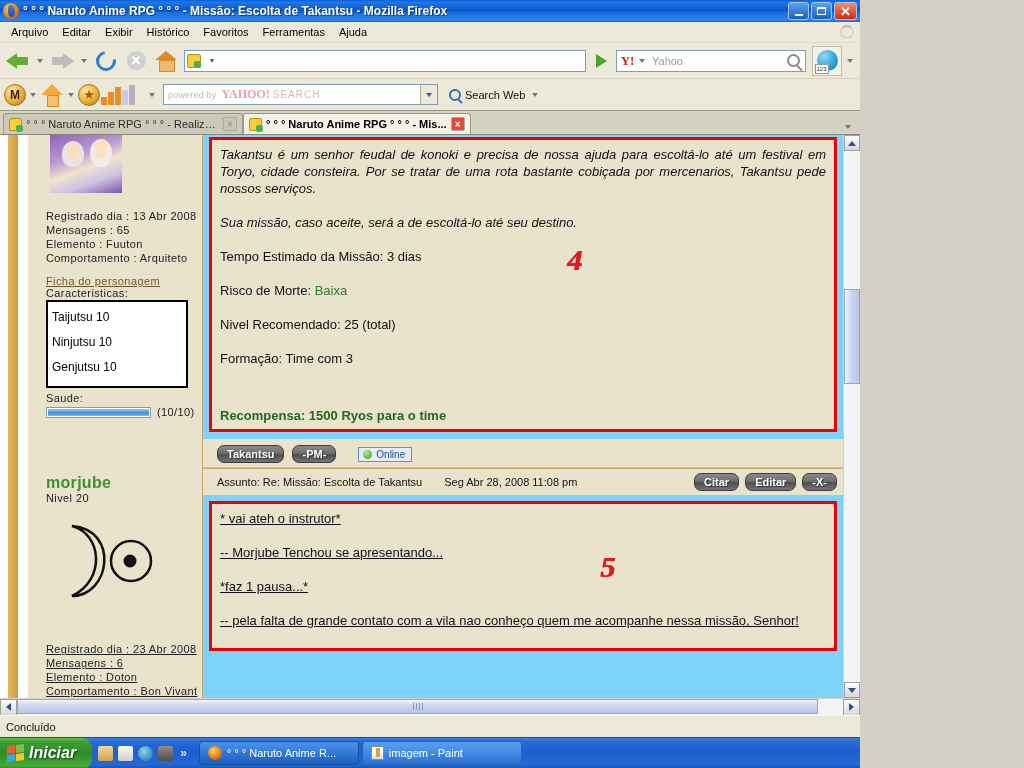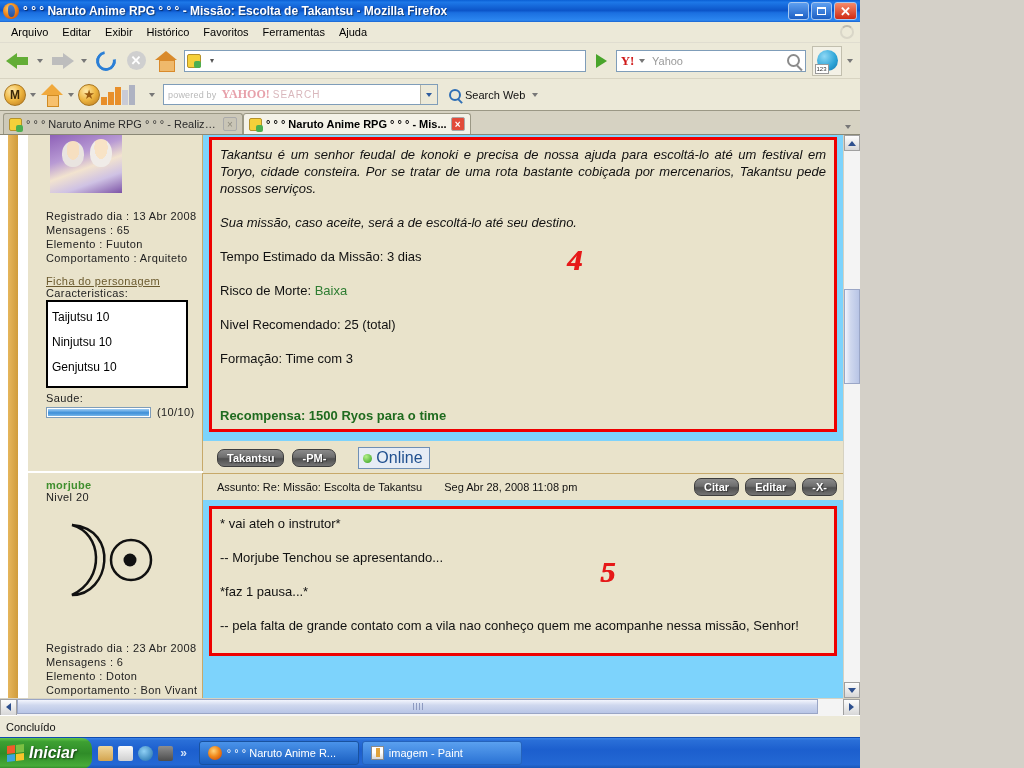--- a/index.html
+++ b/index.html
@@ -253,21 +253,21 @@
     padding: 3px 4px; font-size: 12px; line-height: 25px; color: #000; overflow: hidden;
   }
   .saude-label { margin-top: 4px; letter-spacing:.4px; }
   .hp-row { display: flex; align-items: center; gap: 6px; margin-top: 2px; }
   .hp-bar {
     width: 105px; height: 11px; border: 1px solid #7f9db9; background:#fff; padding:1px;
   }
   .hp-fill { height: 100%; width: 100%; background: linear-gradient(180deg,#9ecdf5,#3d8fd8 55%,#77b7ea); }
   .hp-text { font-size: 11px; letter-spacing:.4px; }
 
-  .username { font-weight: bold; color: #3f8f2e; font-size: 11px; letter-spacing:.3px; }
+  .username { font-weight: bold; color: #3f8f2e; font-size: 16px; letter-spacing:.3px; }
   .userlevel { font-size: 11px; letter-spacing:.4px; }
   .moon-avatar { width: 110px; height: 100px; margin: 8px 0 0 12px; position: relative; }
 
   .post-text {
     border: 3px solid #ee0000; margin: 2px 6px 0 6px; padding: 6px 8px 10px 8px;
     background: #e9e3cb; color: #111; font-size: 13px; position: relative;
   }
   .post-text p { margin: 0 0 17px 0; line-height: 17px; }
   .post-text p:last-child { margin-bottom: 0; }
   .italic-block { font-style: italic; text-align: justify; }
@@ -284,21 +284,21 @@
   .gbtn {
     background: linear-gradient(180deg,#8a8a8a 0%,#6e6e6e 45%,#4f4f4f 55%,#747474 100%);
     color: #fff; font-weight: bold; font-size: 11px; padding: 2px 9px; border-radius: 7px;
     border: 1px solid #3d3d3d; text-shadow: 1px 1px 1px #333;
   }
   .onlinebox {
     display:flex;align-items:center;gap:4px; border:1px solid #6f8fb5; background:#e6ecf5;
     padding: 1px 6px 1px 4px; margin-left: 14px;
   }
   .greendot { width:9px;height:9px;border-radius:50%;background:radial-gradient(circle at 35% 30%,#b4f08a,#2f9c1d); }
-  .online-label { font-size: 16px; color: #1f4f8f; }
+  .online-label { font-size: 10px; color: #1f4f8f; }
 
   .subjectrow {
     display:flex; align-items:center; background:#e9e3cb; padding: 4px 6px 4px 14px; gap: 12px;
     border-top: 1px solid #c7a96a;
   }
   .subject { font-size: 11px; color: #111; }
   .subject-date { font-size: 11px; color: #111; margin-left: 10px; text-align: right; }
   .subjbtns { margin-left: auto; display:flex; gap: 6px; }
 
   
@@ -571,40 +571,40 @@
           <div class="post-side" style="flex:0 0 175px; padding-top:6px;">
             <div class="username">morjube</div>
             <div class="userlevel">Nivel 20</div>
             <div class="moon-avatar">
               <svg width="110" height="100" viewBox="0 0 110 100">
                 <path d="M14 14 C 44 22, 48 68, 14 84 C 52 84, 62 18, 14 14 Z" fill="none" stroke="#111" stroke-width="2.5"></path>
                 <circle cx="73" cy="49" r="20" fill="none" stroke="#111" stroke-width="2.5"></circle>
                 <circle cx="72" cy="49" r="6.5" fill="#111"></circle>
               </svg>
             </div>
-            <div class="meta" style="margin-top:30px;">
+            <div class="meta" style="margin-top:30px;text-decoration:underline;">
               <div>Registrado dia : 23 Abr 2008</div>
               <div>Mensagens : 6</div>
               <div>Elemento : Doton</div>
               <div>Comportamento : Bon Vivant</div>
             </div>
           </div>
 
           <div class="post-body">
             <div class="subjectrow">
               <span class="subject">Assunto: Re: Missão: Escolta de Takantsu</span>
               <span class="subject-date">Seg Abr 28, 2008 11:08 pm</span>
               <div class="subjbtns">
                 <div class="gbtn">Citar</div>
                 <div class="gbtn">Editar</div>
                 <div class="gbtn">-X-</div>
               </div>
             </div>
 
-            <div class="post-text" style="margin-top:6px; height:150px;">
+            <div class="post-text" style="margin-top:6px; height:150px;text-decoration:underline;">
               <p>* vai ateh o instrutor*</p>
               <p>-- Morjube Tenchou se apresentando...</p>
               <p>*faz 1 pausa...*</p>
               <p>-- pela falta de grande contato com a vila nao conheço quem me acompanhe nessa missão, Senhor!</p>
               <div class="redmark" style="left:388px; top:48px;">5</div>
             </div>
           </div>
         </div>
 
       </div>

